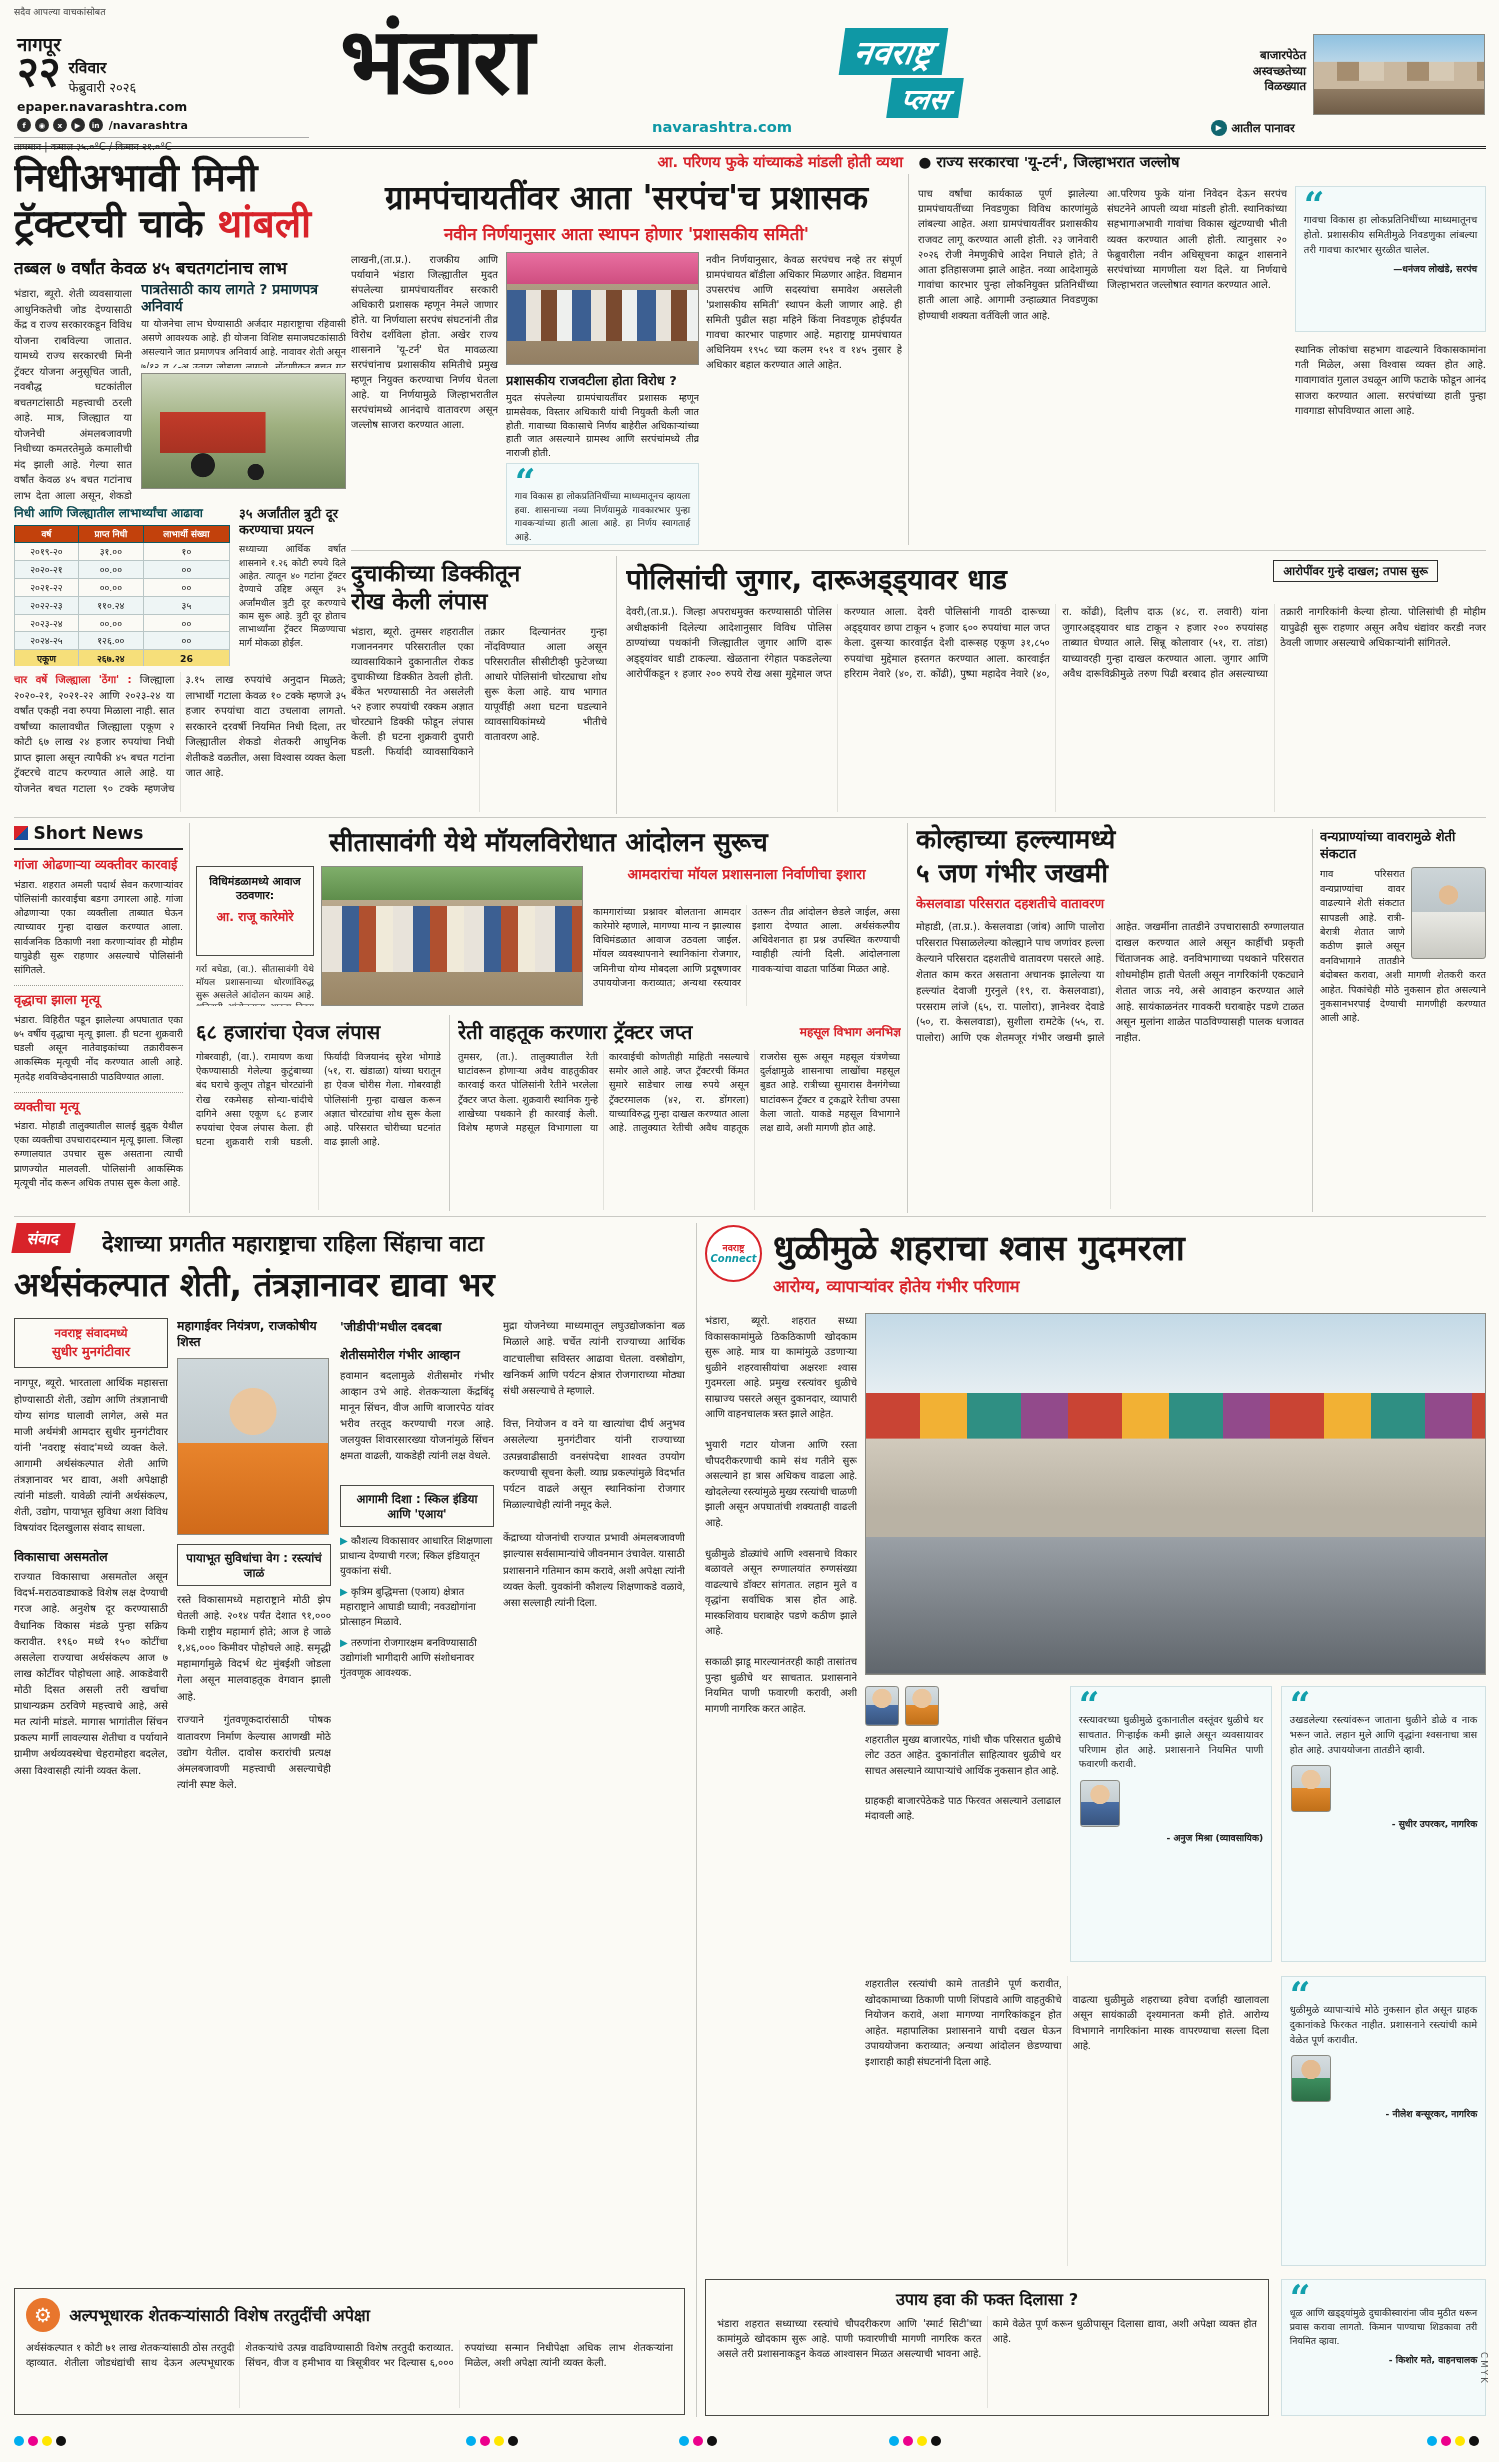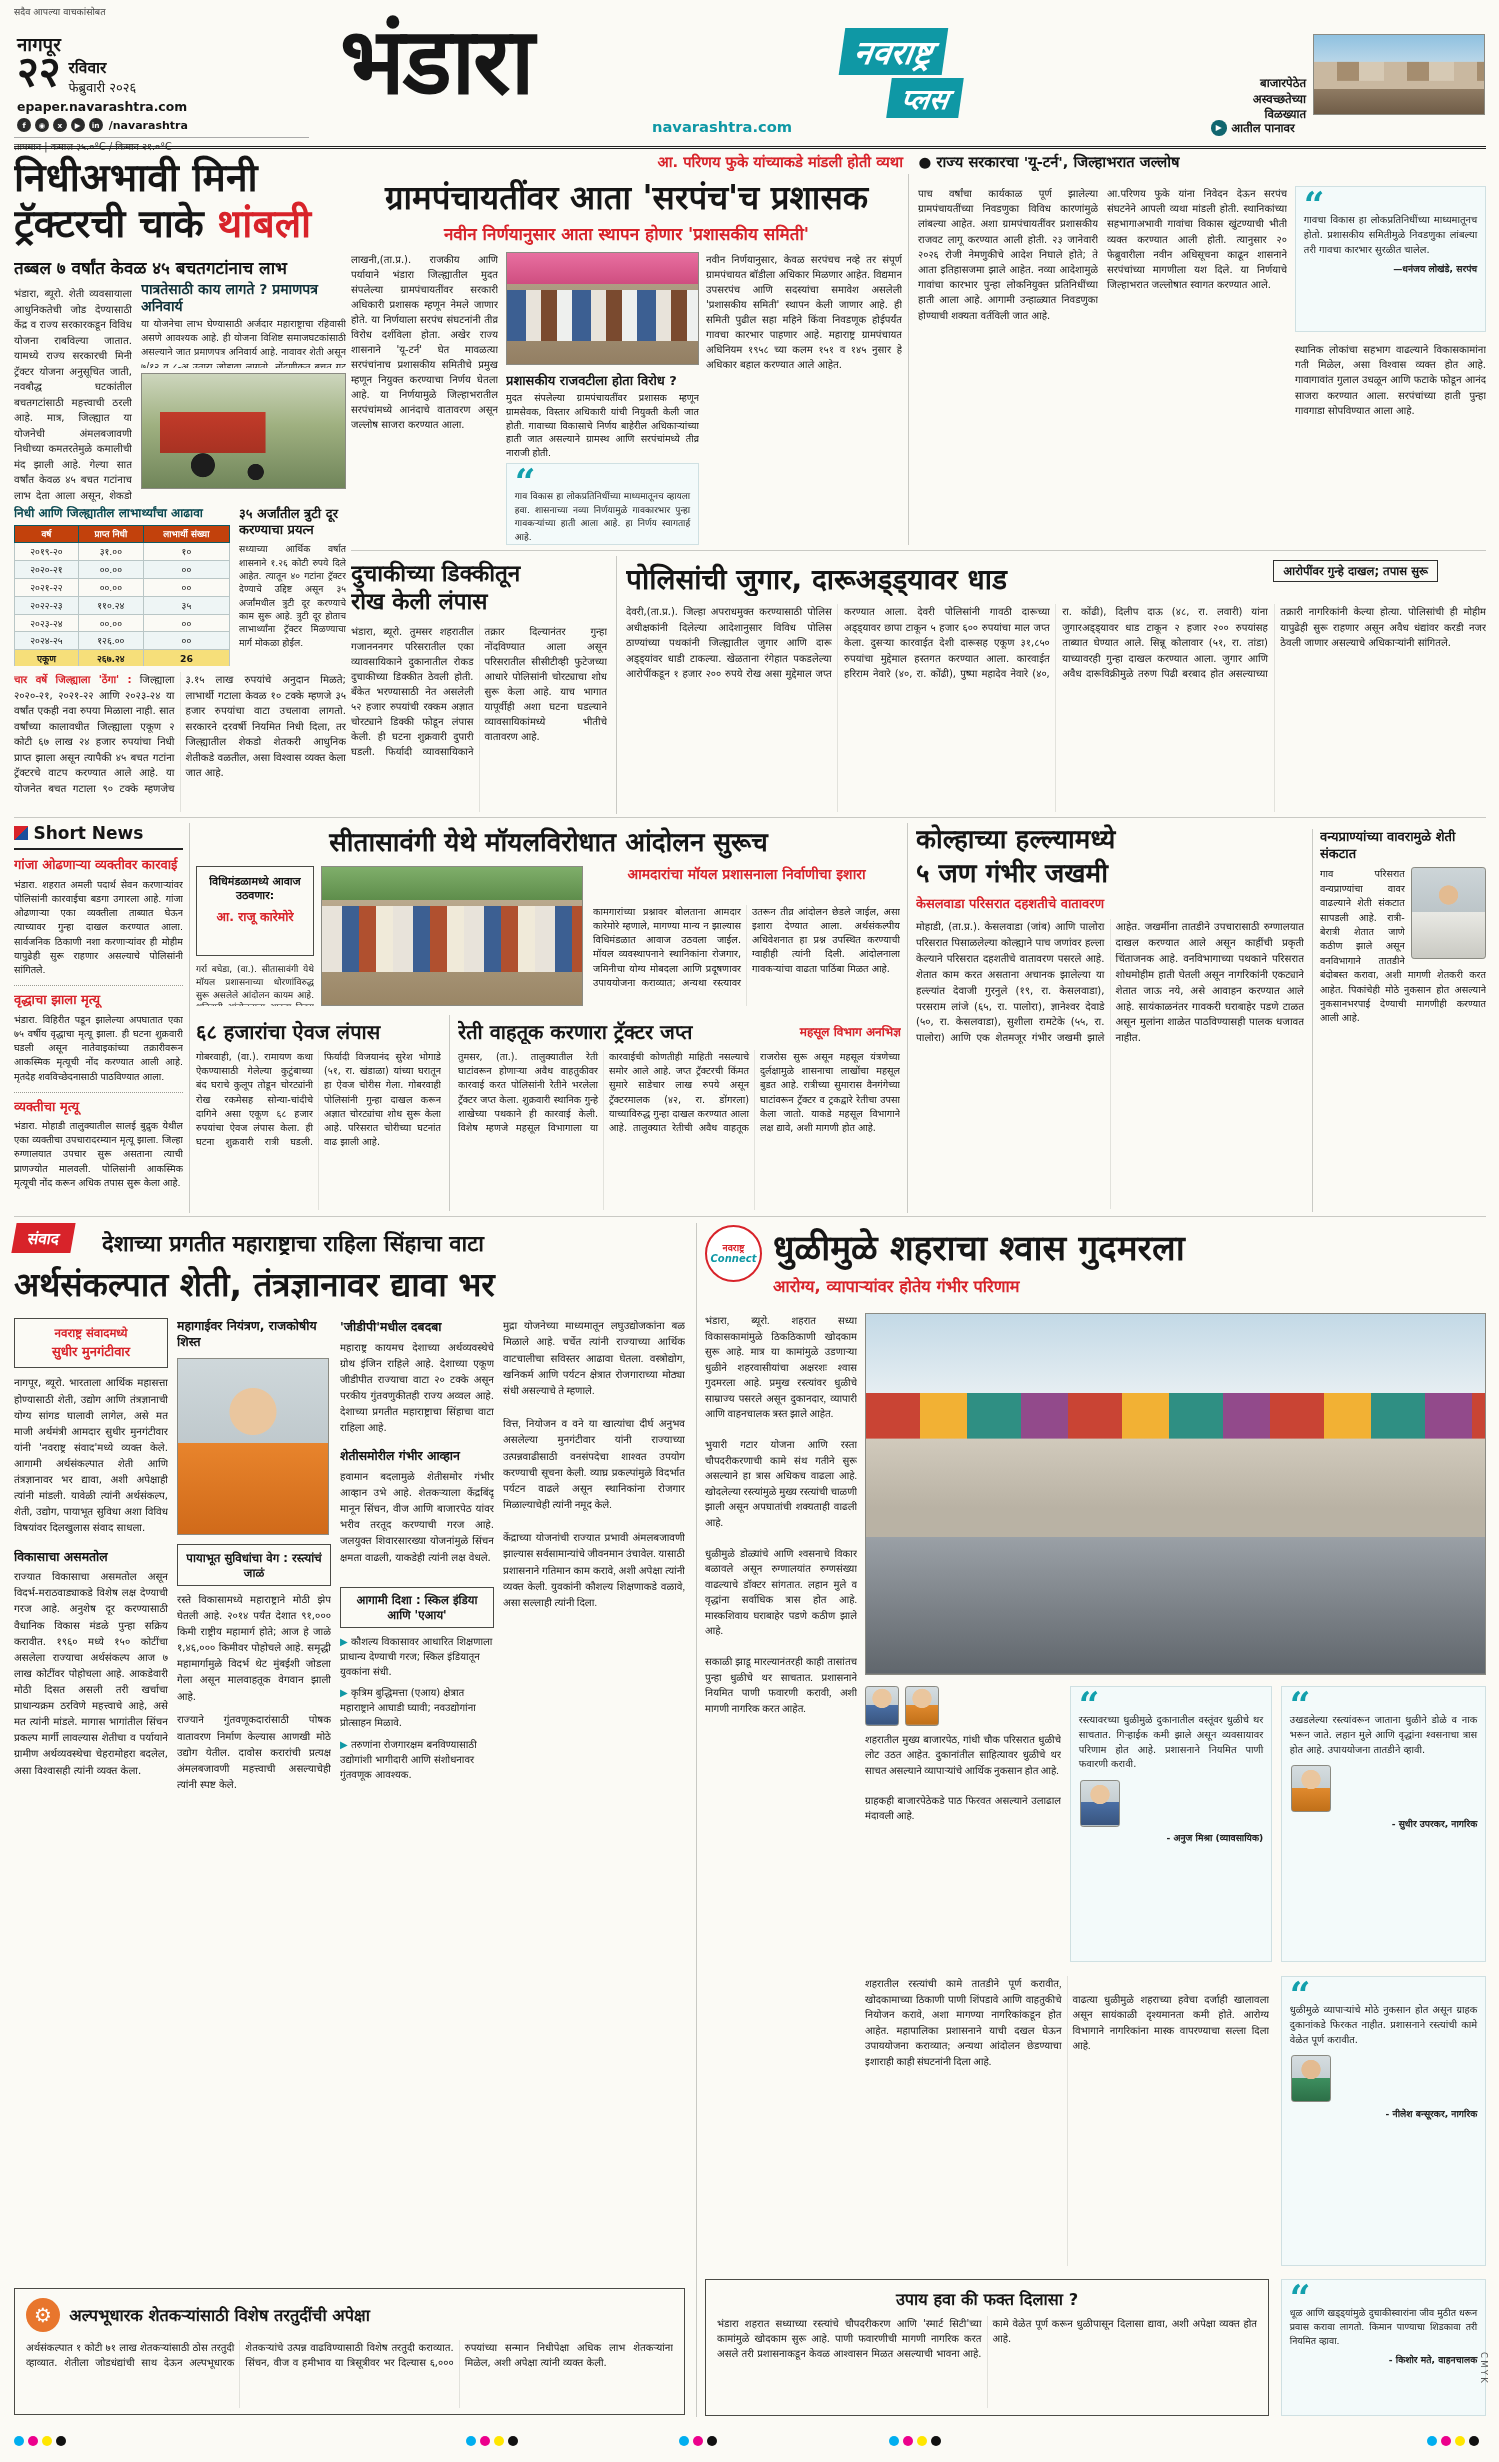--- a/index.html
+++ b/index.html
@@ -102,21 +102,21 @@
   </div>
   <div class="abs" style="left:14px;top:137px;width:295px;border-top:0.8px solid #aaa;padding-top:2.3px;font-size:9.7px;color:#333;">तापमान | कमाल ३५.०°C / किमान २१.०°C</div>
 
   <div class="abs xb" style="left:340px;top:11px;font-size:92px;line-height:1.1;letter-spacing:-2.3px;">भंडारा</div>
   <div class="abs" style="left:842px;top:28px;">
     <span class="logo-blk" style="font-size:33px;">नवराष्ट्र</span><br>
     <span class="logo-blk" style="font-size:28px;margin-top:3.1px;margin-left:47px;">प्लस</span>
   </div>
   <div class="abs xb teal" style="left:652px;top:118px;font-size:14.7px;">navarashtra.com</div>
 
-  <div class="abs r b" style="left:1199px;top:48px;width:107px;font-size:11.6px;line-height:1.35;margin-top:28px;">
+  <div class="abs r b" style="left:1199px;top:48px;width:107px;font-size:11.6px;line-height:1.35;">
     <span>बाजारपेठेत</span><br>
     <span>अस्वच्छतेच्या</span><br>
     <span>विळख्यात</span>
   </div>
   <div class="abs photo town-photo" style="left:1313px;top:34px;width:172px;height:81px;"></div>
   <div class="abs" style="left:1211px;top:120px;display:flex;gap:4.7px;align-items:center;">
     <span style="width:15.5px;height:15.5px;border-radius:50%;background:#11666f;color:#fff;font-size:7.8px;display:inline-flex;align-items:center;justify-content:center;">▶</span>
     <span class="b" style="font-size:11.6px;">आतील पानावर</span>
   </div>
 
@@ -314,21 +314,20 @@
   <div class="abs ov" style="left:177px;top:1318px;width:154px;height:961px;">
     <div class="xb" style="font-size:12.4px;line-height:1.3;">महागाईवर नियंत्रण, राजकोषीय शिस्त</div>
     <div class="photo politician-photo" style="width:152px;height:177px;margin-top:7.8px;"></div>
     <div class="boxed c xb" style="font-size:11.6px;padding:4.7px 3.1px;margin-top:9.3px;">पायाभूत सुविधांचा वेग : रस्त्यांचं जाळं</div>
     <div class="j" style="font-size:10.2px;line-height:1.58;margin-top:6.2px;">रस्ते विकासामध्ये महाराष्ट्राने मोठी झेप घेतली आहे. २०१४ पर्यंत देशात ९१,००० किमी राष्ट्रीय महामार्ग होते; आज हे जाळे १,४६,००० किमीवर पोहोचले आहे. समृद्धी महामार्गामुळे विदर्भ थेट मुंबईशी जोडला गेला असून मालवाहतूक वेगवान झाली आहे.</div>
     <div class="j" style="font-size:10.2px;line-height:1.58;margin-top:7.8px;">राज्याने गुंतवणूकदारांसाठी पोषक वातावरण निर्माण केल्यास आणखी मोठे उद्योग येतील. दावोस करारांची प्रत्यक्ष अंमलबजावणी महत्त्वाची असल्याचेही त्यांनी स्पष्ट केले.</div>
   </div>
 
   <div class="abs ov" style="left:340px;top:1318px;width:154px;height:961px;">
     <div class="xb" style="font-size:12.4px;">'जीडीपी'मधील दबदबा</div>
-    <div class="j" style="font-size:10.2px;line-height:1.58;margin-top:4.7px;">महाराष्ट्र कायमच देशाच्या अर्थव्यवस्थेचे ग्रोथ इंजिन राहिले आहे. देशाच्या एकूण जीडीपीत राज्याचा वाटा २० टक्के असून परकीय गुंतवणुकीतही राज्य अव्वल आहे. देशाच्या प्रगतीत महाराष्ट्राचा सिंहाचा वाटा राहिला आहे.</div>
     <div class="xb" style="font-size:12.4px;margin-top:11px;">शेतीसमोरील गंभीर आव्हान</div>
     <div class="j" style="font-size:10.2px;line-height:1.58;margin-top:4.7px;">हवामान बदलामुळे शेतीसमोर गंभीर आव्हान उभे आहे. शेतकऱ्याला केंद्रबिंदू मानून सिंचन, वीज आणि बाजारपेठ यांवर भरीव तरतूद करण्याची गरज आहे. जलयुक्त शिवारसारख्या योजनांमुळे सिंचन क्षमता वाढली, याकडेही त्यांनी लक्ष वेधले.</div>
     <div class="boxed c xb" style="font-size:11.6px;padding:4.7px 3.1px;margin-top:21px;">आगामी दिशा : स्किल इंडिया आणि 'एआय'</div>
     <div style="font-size:10px;line-height:1.5;margin-top:6.2px;">
       <span class="teal">▶</span>
       <span>कौशल्य विकासावर आधारित शिक्षणाला प्राधान्य देण्याची गरज; स्किल इंडियातून युवकांना संधी.</span>
     </div>
     <div style="font-size:10px;line-height:1.5;margin-top:6.2px;">
       <span class="teal">▶</span>
       <span>कृत्रिम बुद्धिमत्ता (एआय) क्षेत्रात महाराष्ट्राने आघाडी घ्यावी; नवउद्योगांना प्रोत्साहन मिळावे.</span>

